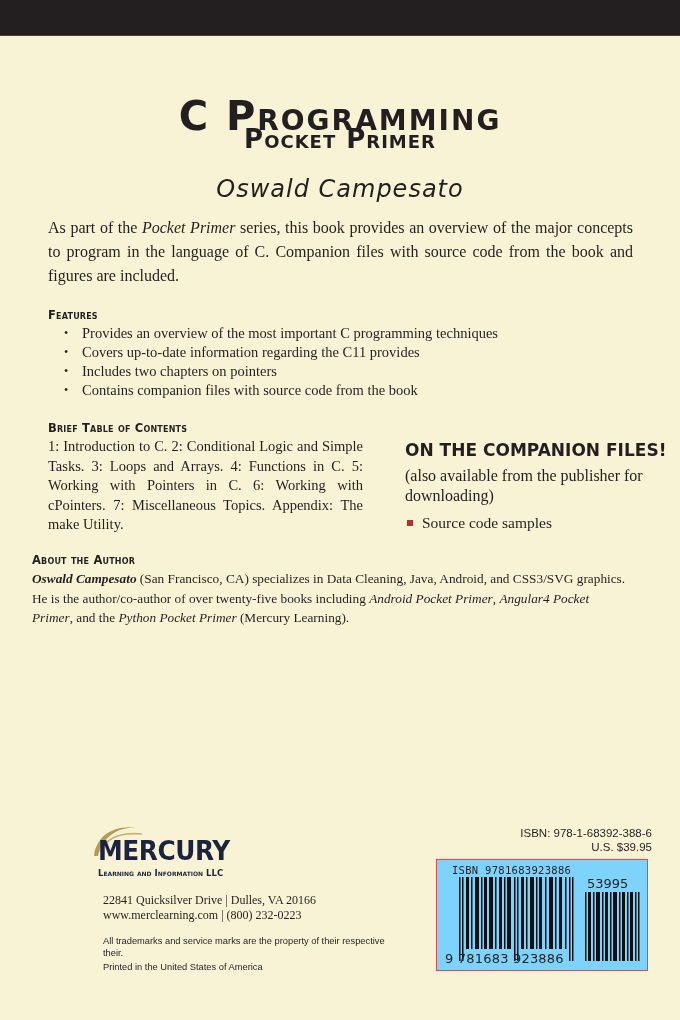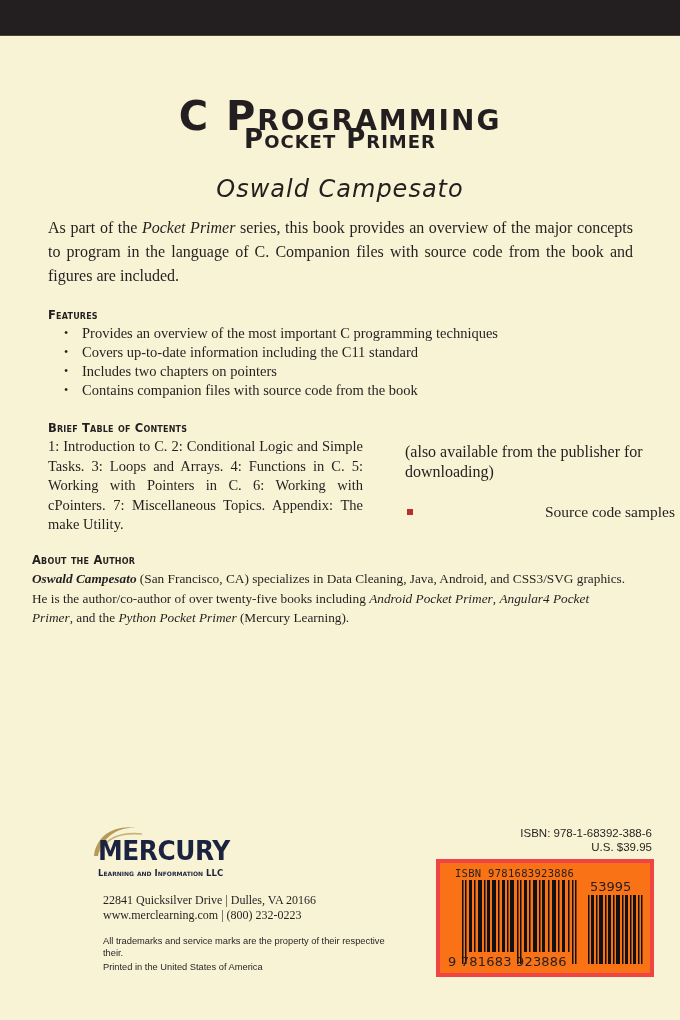--- a/index.html
+++ b/index.html
@@ -35,21 +35,21 @@
   }
   .features { position: absolute; left: 48px; top: 308px; width: 520px; }
   .features ul { list-style: none; margin: 2px 0 0 0; padding: 0 0 0 16px; }
   .features li { font-size: 14.5px; line-height: 19px; position: relative; padding-left: 18px; }
   .features li::before { content: "\2022"; position: absolute; left: 0; top: 0; font-size: 12px; }
   .toc { position: absolute; left: 48px; top: 421px; width: 315px; }
   .toc p { margin: 2px 0 0 0; font-size: 14.5px; line-height: 19.5px; text-align: justify; }
   .companion { position: absolute; left: 405px; top: 438px; width: 270px; }
   .companion .ch { font-family: "DejaVu Sans", sans-serif; font-weight: bold; font-size: 17px; line-height: 24px; }
   .companion .csub { font-size: 16px; line-height: 20px; margin-top: 4px; }
-  .companion .citem { font-size: 15.5px; line-height: 20px; margin-top: 20px; display: flex; align-items: center; justify-content: space-between; }
+  .companion .citem { font-size: 15.5px; line-height: 20px; margin-top: 7px; display: flex; align-items: center; }
   .companion .sq { display: inline-block; width: 6px; height: 6px; background: #b5312b; margin-right: 9px; margin-left: 2px; }
   .about { position: absolute; left: 32px; top: 553px; width: 600px; }
   .about p { margin: 2px 0 0 0; font-size: 13.3px; line-height: 19.5px; }
   .about .bi { font-weight: bold; font-style: italic; }
   .about i { font-style: italic; }
   .logo { position: absolute; left: 90px; top: 822px; width: 160px; height: 62px; }
   .logo-word {
     position: absolute; left: 8px; top: 14px;
     font-family: "DejaVu Sans", sans-serif; font-weight: bold; font-size: 27px; letter-spacing: -0.5px;
     color: #1c2340; line-height: 30px; transform: scaleX(0.92); transform-origin: left;
@@ -64,21 +64,21 @@
     position: absolute; left: 103px; top: 935px; width: 300px;
     font-family: "Liberation Sans", sans-serif; font-size: 9.3px; line-height: 12px;
   }
   .legal p { margin: 0 0 2px 0; }
   .isbn-lines {
     position: absolute; right: 28px; top: 826px; text-align: right;
     font-family: "Liberation Sans", sans-serif; font-size: 11.5px; line-height: 14px;
   }
   .barcode-box {
     position: absolute; left: 436px; top: 859px; width: 210px; height: 110px;
-    background: #f97316; border: 4px solid #ef4444;
+    background: #7dd3fc; border: 1px solid #ef4444;
   }
   .bc-top { position: absolute; left: 15px; top: 4px; font-family: "DejaVu Sans Mono", monospace; font-size: 10.5px; letter-spacing: 0.3px; }
   .bc-bottom { position: absolute; left: 8px; top: 91px; font-family: "DejaVu Sans", sans-serif; font-size: 13px; letter-spacing: 0.2px; }
   .bc-addon { position: absolute; left: 150px; top: 16px; font-family: "DejaVu Sans", sans-serif; font-size: 13px; }
   .bars-main { position: absolute; left: 22px; top: 17px; width: 120px; height: 84px; }
   .bars-addon { position: absolute; left: 148px; top: 32px; width: 56px; height: 69px; }
 </style>
 </head>
 <body>
 
@@ -87,32 +87,33 @@
 <div class="title">C Programming</div>
 <div class="subtitle">Pocket Primer</div>
 <div class="author">Oswald Campesato</div>
 
 <div class="intro"><span>As part of the </span><i>Pocket Primer</i><span> series, this book provides an overview of the major concepts to program in the language of C. Companion files with source code from the book and figures are included.</span></div>
 
 <div class="features">
   <div class="section-h">Features</div>
   <ul>
     <li>Provides an overview of the most important C programming techniques</li>
-    <li>Covers up-to-date information including the C11 standard</li>
+    <li>Covers up-to-date information regarding the C11 provides</li>
     <li>Includes two chapters on pointers</li>
     <li>Contains companion files with source code from the book</li>
   </ul>
 </div>
 
 <div class="toc">
   <div class="section-h">Brief Table of Contents</div>
   <p>1: Introduction to C. 2: Conditional Logic and Simple Tasks. 3: Loops and Arrays. 4: Functions in C. 5: Working with Pointers in C. 6: Working with cPointers. 7: Miscellaneous Topics. Appendix: The make Utility.</p>
 </div>
 
 <div class="companion">
+  <div class="ch">ON THE COMPANION FILES!</div>
   <div class="csub">(also available from the publisher for downloading)</div>
   <div class="citem">
     <span class="sq"></span>
     <span>Source code samples</span>
   </div>
 </div>
 
 <div class="about">
   <div class="section-h">About the Author</div>
   <p><span class="bi">Oswald Campesato</span><span> (San Francisco, CA) specializes in Data Cleaning, Java, Android, and CSS3/SVG graphics. He is the author/co-author of over twenty-five books including </span><i>Android Pocket Primer</i><span>, </span><i>Angular4 Pocket Primer</i><span>, and the </span><i>Python Pocket Primer</i><span> (Mercury Learning).</span></p>

